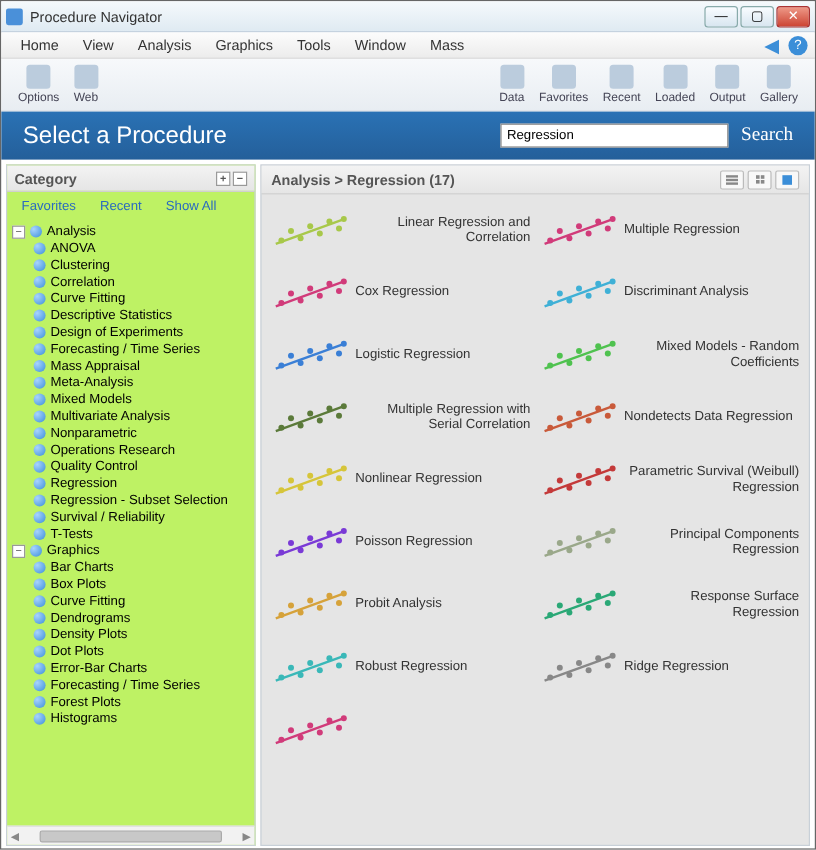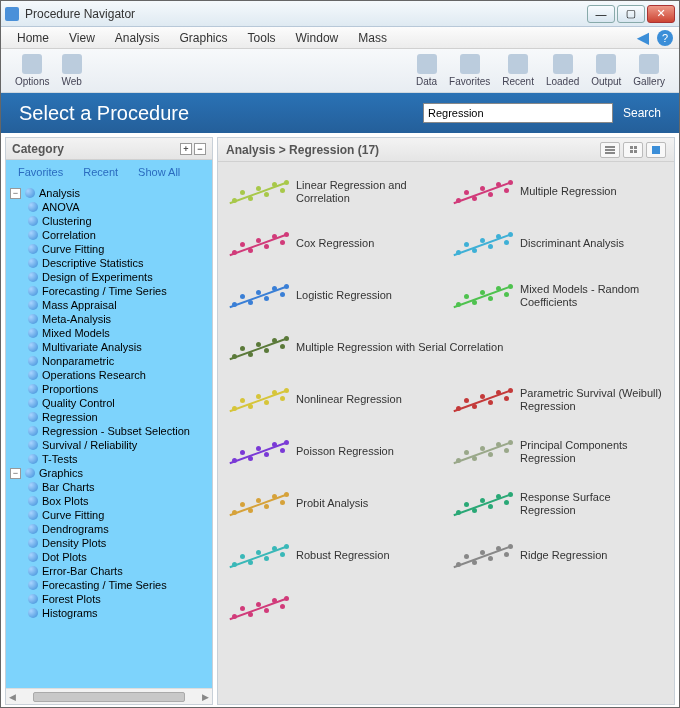--- a/index.html
+++ b/index.html
@@ -19,46 +19,46 @@
 .menubar .back { width:16px;height:16px; display:flex;align-items:center;justify-content:center; color:#3b8ed8; cursor:pointer; }
 
 .toolbar { height: 44px; background: linear-gradient(#f7f9fb,#e8edf2); border-bottom: 1px solid #cfd8df; display: flex; align-items: center; padding: 2px 8px; }
 .toolbar .tbtn { display: flex; flex-direction: column; align-items: center; font-size: 10px; color: #445; padding: 2px 6px; cursor: pointer; }
 .toolbar .tbtn .ticon { width: 20px; height: 20px; background: #bcd; border-radius: 3px; margin-bottom: 2px; }
 .toolbar .spacer { flex: 1; }
 
 .banner { height: 40px; background: linear-gradient(#2a72b5,#245f9a); display: flex; align-items: center; padding: 0 18px; color: #fff; }
 .banner-title { font-size: 20px; font-weight: 300; flex: 1; }
 .search-box { width: 190px; height: 20px; font-size: 11px; padding: 0 4px; border: 1px solid #888; }
-.search-link { font-size: 12px; color: #fff; margin-left: 10px; cursor: pointer; }
+.search-link { font-size: 16px; color: #fff; margin-left: 10px; cursor: pointer; font-family: Liberation Serif, serif; }
 
 .content { display: flex; height: calc(708px - 26px - 22px - 44px - 40px); }
 
-.sidebar { width: 208px; border: 1px solid #c8d0d8; margin: 4px 0 4px 4px; background: #7dd3fc; display: flex; flex-direction: column; }
+.sidebar { width: 208px; border: 1px solid #c8d0d8; margin: 4px 0 4px 4px; background: #bef264; display: flex; flex-direction: column; }
 .sidebar-header { height: 22px; background: linear-gradient(#f3f3f3,#e5e5e5); border-bottom: 1px solid #d0d0d0; display: flex; align-items: center; padding: 0 6px; font-size: 12px; font-weight: bold; color: #555; }
 .sidebar-header .hspacer { flex: 1; }
 .sidebar-header .sq { width: 12px; height: 12px; border: 1px solid #999; margin-left: 2px; font-size: 9px; line-height: 10px; text-align: center; cursor: pointer; background:#fff; color:#555; }
 .sidebar-links { display: flex; padding: 4px 2px; font-size: 11px; }
 .sidebar-links a { color: #2a6bbf; text-decoration: none; padding: 2px 10px; cursor: pointer; }
 .tree { flex: 1; overflow-y: auto; font-size: 11px; padding: 2px 4px; }
 .tree-node { display: flex; align-items: center; padding: 1px 0; cursor: pointer; }
 .tree-toggle { width: 11px; height: 11px; border: 1px solid #999; font-size: 9px; line-height: 9px; text-align: center; margin-right: 4px; background:#fff; color:#555; flex-shrink:0; }
 .tree-icon { width: 10px; height: 10px; border-radius: 50%; background: radial-gradient(circle at 30% 30%, #a8d4ff, #3b8ed8); margin-right: 4px; flex-shrink:0; }
 .tree-subchildren { margin-left: 18px; }
 .hscroll { height: 16px; border-top: 1px solid #ddd; background: #f2f2f2; display:flex; align-items:center; }
 .hscroll .thumb { height:10px; background:#c8c8c8; border:1px solid #aaa; border-radius:2px; margin: 0 14px; flex:1; }
 
 .main { flex: 1; border: 1px solid #c8d0d8; margin: 4px; background: #e5e5e5; display: flex; flex-direction: column; }
 .main-header { height: 24px; background: linear-gradient(#f3f3f3,#e5e5e5); border-bottom: 1px solid #d0d0d0; display: flex; align-items: center; padding: 0 8px; font-size: 12px; font-weight: bold; color: #555; }
 .main-header .mspacer { flex: 1; }
 .main-header .view-btn { width: 20px; height: 16px; border: 1px solid #bbb; margin-left: 3px; background: #f8f8f8; cursor: pointer; border-radius:2px; display:flex; align-items:center; justify-content:center; }
 .main-header .view-btn .dots { display:grid; grid-template-columns:1fr 1fr; gap:1px; }
 .main-header .view-btn .dots span { width:3px; height:3px; background:#888; }
 
-.proc-grid { flex: 1; overflow-y: auto; padding: 8px; }
+.proc-grid { flex: 1; overflow-y: auto; padding: 8px; text-align: right; }
 .proc-row { display: flex; gap: 8px; margin-bottom: 8px; }
 .proc-item { flex: 1; display: flex; align-items: center; gap: 8px; font-size: 11px; color: #333; cursor: pointer; min-height: 44px; }
 .proc-thumb { width: 62px; height: 40px; flex-shrink: 0; position: relative; }
 .proc-thumb .line { position:absolute; width:60px; height:2px; top:50%; left:2px; transform: rotate(-20deg); }
 .proc-thumb .dot { position:absolute; width:5px; height:5px; border-radius:50%; }
 .proc-label { line-height: 1.2; }
 </style>
 </head>
 <body>
 
@@ -198,24 +198,20 @@
             <span class="tree-icon"></span>
             <span>Multivariate Analysis</span>
           </div>
           <div class="tree-node">
             <span class="tree-icon"></span>
             <span>Nonparametric</span>
           </div>
           <div class="tree-node">
             <span class="tree-icon"></span>
             <span>Operations Research</span>
-          </div>
-          <div class="tree-node">
-            <span class="tree-icon"></span>
-            <span>Proportions</span>
           </div>
           <div class="tree-node">
             <span class="tree-icon"></span>
             <span>Quality Control</span>
           </div>
           <div class="tree-node">
             <span class="tree-icon"></span>
             <span>Regression</span>
           </div>
           <div class="tree-node">
@@ -404,20 +400,34 @@
               <div class="dot" style="left: 14px; top: 18px; background: rgb(91, 122, 58);"></div>
               <div class="dot" style="left: 22px; top: 24px; background: rgb(91, 122, 58);"></div>
               <div class="dot" style="left: 30px; top: 14px; background: rgb(91, 122, 58);"></div>
               <div class="dot" style="left: 38px; top: 20px; background: rgb(91, 122, 58);"></div>
               <div class="dot" style="left: 46px; top: 10px; background: rgb(91, 122, 58);"></div>
               <div class="dot" style="left: 54px; top: 16px; background: rgb(91, 122, 58);"></div>
               <div class="dot" style="left: 58px; top: 8px; background: rgb(91, 122, 58);"></div>
             </div>
             <div class="proc-label">Multiple Regression with Serial Correlation</div>
           </div>
+          <div class="proc-item">
+            <div class="proc-thumb">
+              <div class="line" style="background: rgb(201, 90, 58);"></div>
+              <div class="dot" style="left: 6px; top: 26px; background: rgb(201, 90, 58);"></div>
+              <div class="dot" style="left: 14px; top: 18px; background: rgb(201, 90, 58);"></div>
+              <div class="dot" style="left: 22px; top: 24px; background: rgb(201, 90, 58);"></div>
+              <div class="dot" style="left: 30px; top: 14px; background: rgb(201, 90, 58);"></div>
+              <div class="dot" style="left: 38px; top: 20px; background: rgb(201, 90, 58);"></div>
+              <div class="dot" style="left: 46px; top: 10px; background: rgb(201, 90, 58);"></div>
+              <div class="dot" style="left: 54px; top: 16px; background: rgb(201, 90, 58);"></div>
+              <div class="dot" style="left: 58px; top: 8px; background: rgb(201, 90, 58);"></div>
+            </div>
+            <div class="proc-label">Nondetects Data Regression</div>
+          </div>
         </div>
         <div class="proc-row">
           <div class="proc-item">
             <div class="proc-thumb">
               <div class="line" style="background: rgb(214, 197, 58);"></div>
               <div class="dot" style="left: 6px; top: 26px; background: rgb(214, 197, 58);"></div>
               <div class="dot" style="left: 14px; top: 18px; background: rgb(214, 197, 58);"></div>
               <div class="dot" style="left: 22px; top: 24px; background: rgb(214, 197, 58);"></div>
               <div class="dot" style="left: 30px; top: 14px; background: rgb(214, 197, 58);"></div>
               <div class="dot" style="left: 38px; top: 20px; background: rgb(214, 197, 58);"></div>

